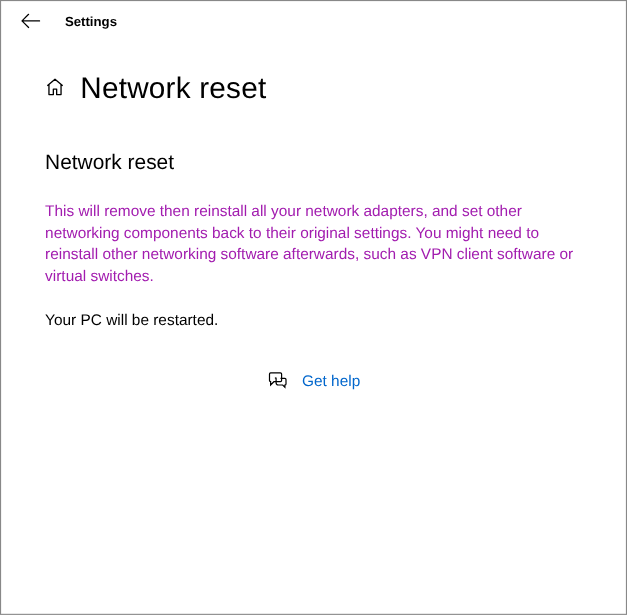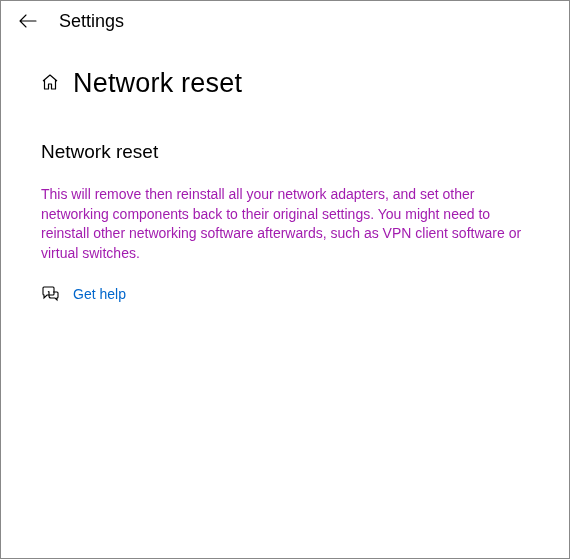--- a/index.html
+++ b/index.html
@@ -21,22 +21,22 @@
       align-items: center;
       padding: 10px 18px;
       gap: 22px;
     }
     .back-arrow {
       font-size: 18px;
       cursor: pointer;
       line-height: 1;
     }
     .header-title {
-      font-size: 18px;
-      font-weight: 400;
+      font-size: 12px;
+      font-weight: 700;
       color: #000;
     }
     .content {
       padding: 0 40px;
     }
     .title-row {
       display: flex;
       align-items: center;
       gap: 14px;
       margin-top: 26px;
@@ -80,21 +80,22 @@
       font-size: 14px;
       font-family: inherit;
       cursor: pointer;
       min-width: 94px;
       text-align: center;
     }
     .help-row {
       display: flex;
       align-items: center;
       gap: 14px;
-      margin-top: 22px;
+      margin-top: 39px;
+      justify-content: center;
     }
     .help-icon {
       width: 18px;
       height: 18px;
     }
     .help-link {
       color: #0066cc;
       font-size: 14px;
       cursor: pointer;
     }
@@ -119,20 +120,21 @@
         <path d="M2 8 L9 2 L16 8 M3.5 7 L3.5 16 L7.5 16 L7.5 11 L10.5 11 L10.5 16 L14.5 16 L14.5 7" stroke="#000" stroke-width="1.2" fill="none" stroke-linejoin="round"></path>
       </svg>
     </span>
     <h1 class="page-title">Network reset</h1>
   </div>
 
   <h2 class="section-title">Network reset</h2>
 
   <p class="description">This will remove then reinstall all your network adapters, and set other networking components back to their original settings. You might need to reinstall other networking software afterwards, such as VPN client software or virtual switches.</p>
 
+  <p class="restart-note">Your PC will be restarted.</p>
 
 
   <div class="help-row">
     <span class="help-icon">
       <svg width="18" height="18" viewBox="0 0 18 18">
         <path d="M2 3 Q2 2 3 2 L12 2 Q13 2 13 3 L13 9 Q13 10 12 10 L6 10 L3 13 L3 10 Q2 10 2 9 Z" stroke="#000" stroke-width="1.1" fill="none"></path>
         <path d="M8 7 Q9 6 9 7 L9 11 Q9 13 11 13 L15 13 L17 15 L17 13 Q18 13 18 12 L18 8 Q18 7 17 7 L13 7" stroke="#000" stroke-width="1.1" fill="none" transform="translate(-1,0)"></path>
       </svg>
     </span>
     <span class="help-link">Get help</span>

